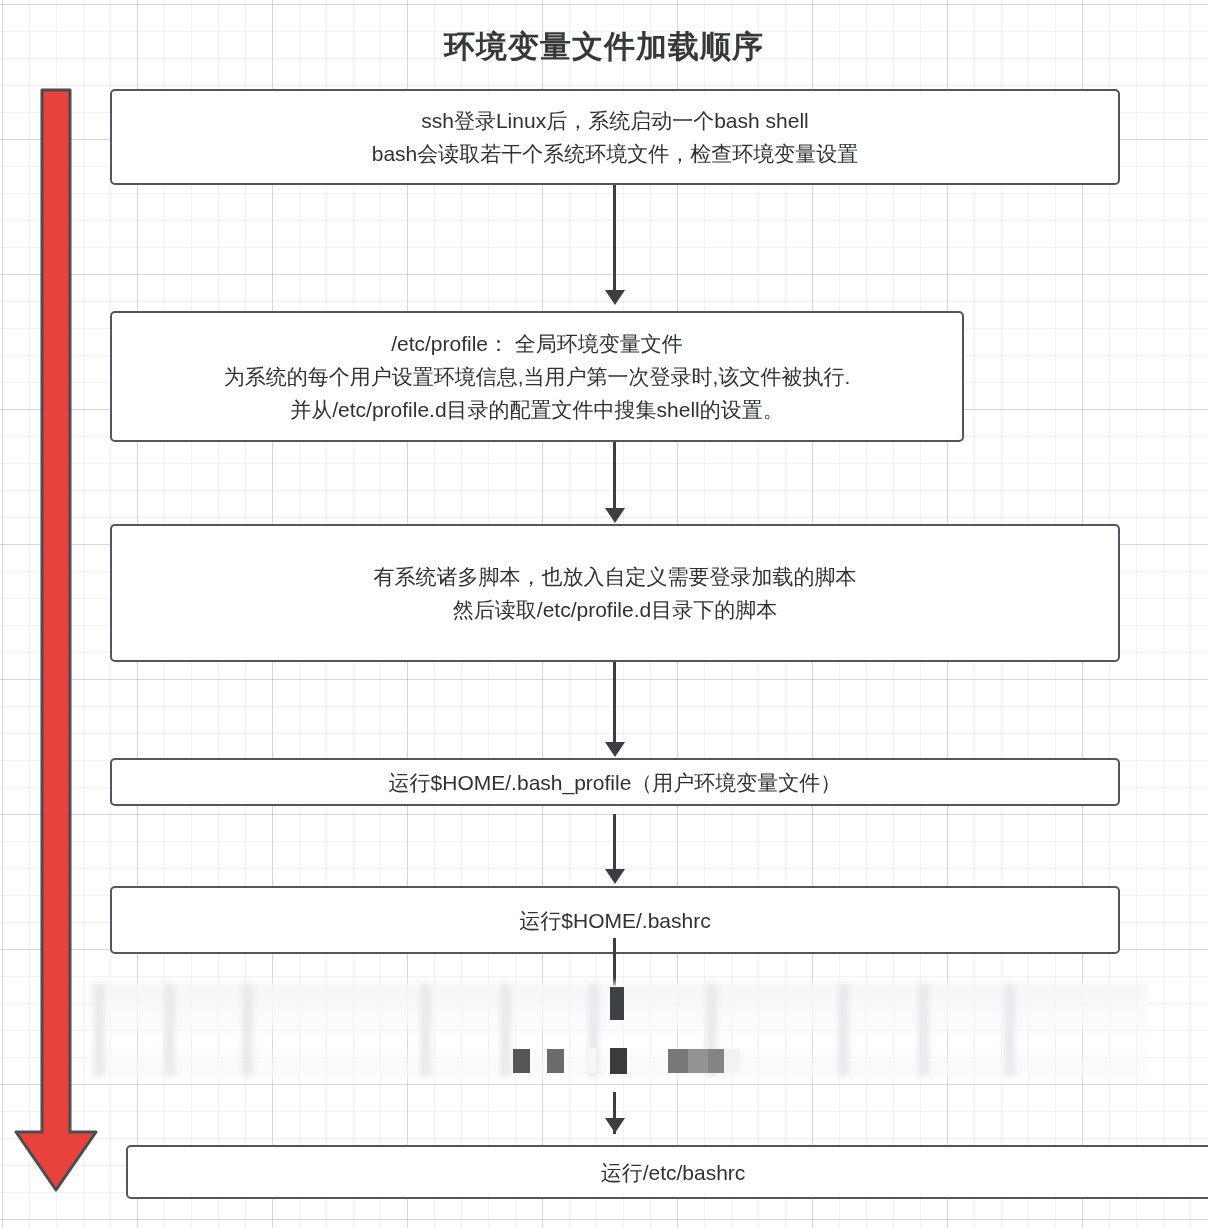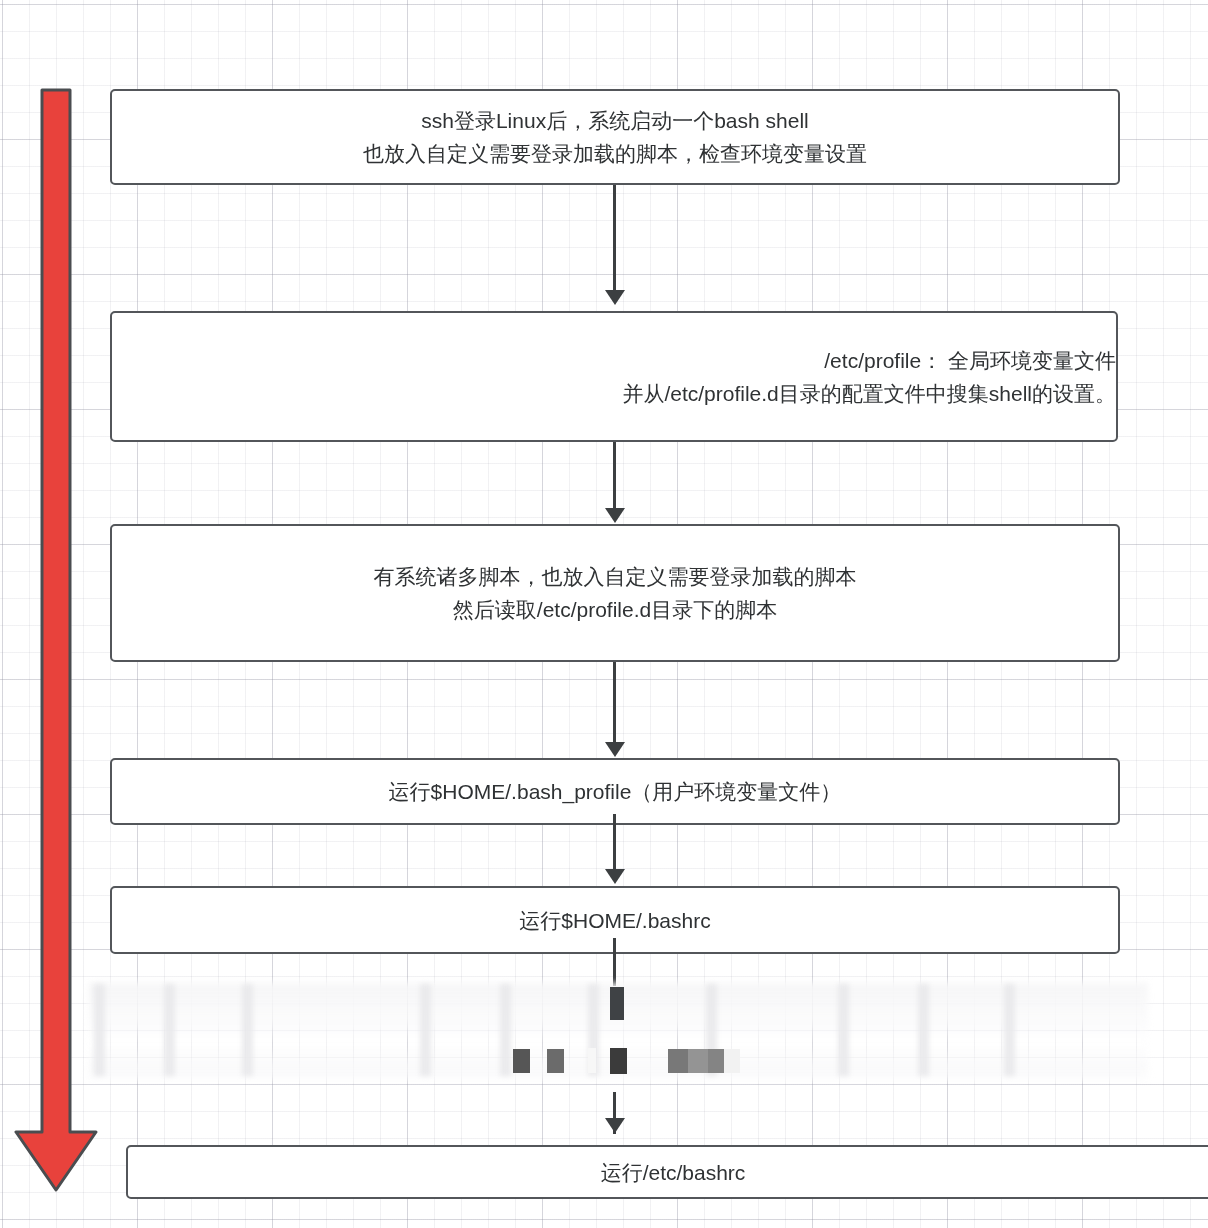--- a/index.html
+++ b/index.html
@@ -117,50 +117,52 @@
   .frag {
     position: absolute;
     filter: blur(0.4px);
   }
 </style>
 </head>
 <body>
 
 <div id="canvas">
 
+  <div id="title">环境变量文件加载顺序</div>
 
   <svg id="red-arrow" width="120" height="1228" viewBox="0 0 120 1228">
     <polygon points="42,90 70,90 70,1132 96,1132 56,1190 16,1132 42,1132" fill="#e8423c" stroke="#4a4d50" stroke-width="3" stroke-linejoin="round"></polygon>
   </svg>
 
   <div class="box" style="left:110px; top:89px; width:1010px; height:96px;">
     <span class="line">ssh登录Linux后，系统启动一个bash shell</span>
-    <span class="line">也放入自定义需要登录加载的脚本，检查环境变量设置</span>
+    <span class="line">bash会读取若干个系统环境文件，检查环境变量设置</span>
   </div>
 
   <div class="conn" style="left:613px; top:185px; height:107px;"></div>
   <div class="arrowhead" style="left:605px; top:290px;"></div>
 
-  <div class="box" style="left:110px; top:311px; width:1008px; height:131px;align-items:flex-end;">
+  <div class="box" style="left:110px; top:311px; width:854px; height:131px;">
     <span class="line">/etc/profile： 全局环境变量文件</span>
+    <span class="line">为系统的每个用户设置环境信息,当用户第一次登录时,该文件被执行.</span>
     <span class="line">并从/etc/profile.d目录的配置文件中搜集shell的设置。</span>
   </div>
 
   <div class="conn" style="left:613px; top:442px; height:68px;"></div>
   <div class="arrowhead" style="left:605px; top:508px;"></div>
 
   <div class="box" style="left:110px; top:524px; width:1010px; height:138px;">
     <span class="line">有系统诸多脚本，也放入自定义需要登录加载的脚本</span>
     <span class="line">然后读取/etc/profile.d目录下的脚本</span>
   </div>
 
   <div class="conn" style="left:613px; top:662px; height:82px;"></div>
   <div class="arrowhead" style="left:605px; top:742px;"></div>
 
-  <div class="box" style="left:110px; top:758px; width:1010px; height:67px;">
+  <div class="box" style="left:110px; top:758px; width:1010px; height:48px;">
     <span class="line">运行$HOME/.bash_profile（用户环境变量文件）</span>
   </div>
 
   <div class="conn" style="left:613px; top:814px; height:57px;"></div>
   <div class="arrowhead" style="left:605px; top:869px;"></div>
 
   <div class="box" style="left:110px; top:886px; width:1010px; height:68px;">
     <span class="line">运行$HOME/.bashrc</span>
   </div>
 

